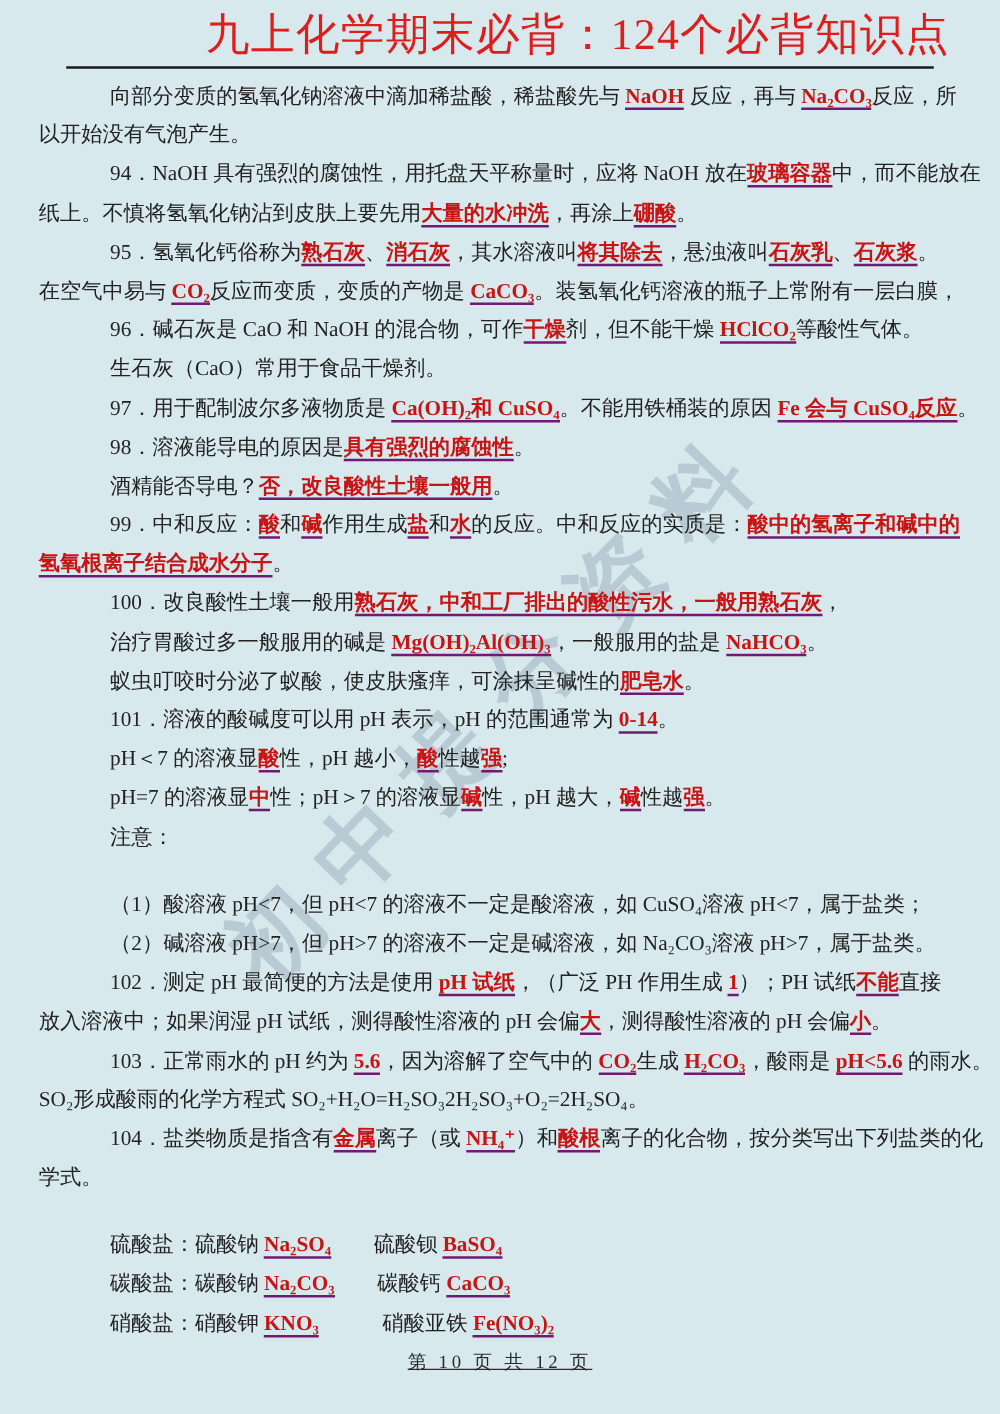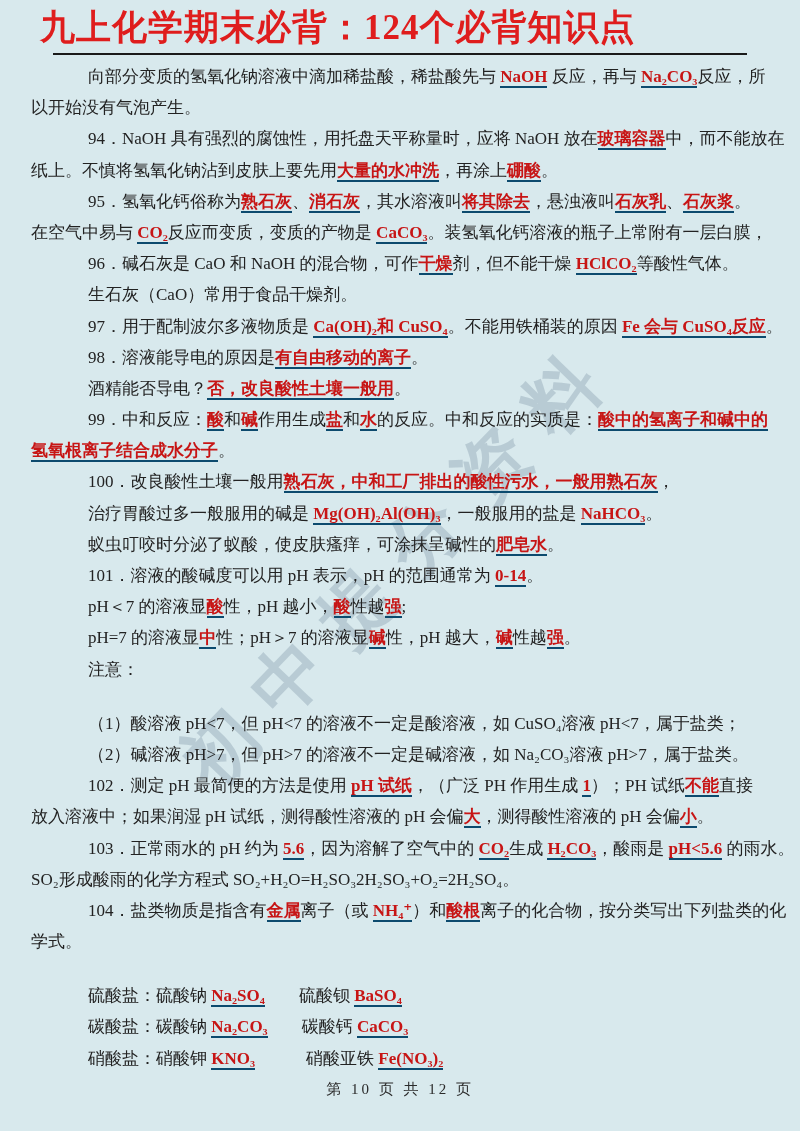--- a/index.html
+++ b/index.html
@@ -10,23 +10,23 @@
     width: 800px;
     height: 1131px;
     background: #d8e9ed;
     position: relative;
     overflow: hidden;
     font-family: "Liberation Serif", "DejaVu Serif", "DejaVu Sans", serif;
     color: #222222;
   }
   .page-title {
     margin: 6px 40px 0 40px;
-    text-align: left;
+    text-align: right;
     font-size: 35px;
-    font-weight: bold;
+    font-weight: normal;
     color: #df1d1d;
     letter-spacing: 1px;
     line-height: 44px;
     white-space: nowrap;
   }
   .title-rule {
     border: none;
     border-top: 2px solid #1a1a1a;
     margin: 3px 53px 0 53px;
   }
@@ -41,21 +41,21 @@
     height: 31.2px;
     line-height: 31.2px;
     font-size: 17px;
     white-space: nowrap;
   }
   .line.indent { padding-left: 57px; }
   .line.gap { margin-top: 23px; }
   .em {
     color: #c71515;
     font-weight: bold;
-    border-bottom: 2px solid #0c4a6e;
+    border-bottom: 2px solid #701a75;
     padding-bottom: 0px;
   }
   .run { color: inherit; }
   .watermark {
     position: absolute;
     left: 100px;
     top: 515px;
     width: 600px;
     z-index: 1;
     transform: rotate(-46deg);
@@ -71,41 +71,42 @@
   .page-footer {
     position: absolute;
     left: 0;
     right: 0;
     top: 1080px;
     z-index: 2;
     text-align: center;
     font-size: 15px;
     letter-spacing: 3px;
     color: #2b2b2b;
+    text-decoration: underline;
   }
 </style>
 </head>
 <body>
 
 <h1 class="page-title">九上化学期末必背：124个必背知识点</h1>
 <hr class="title-rule">
 
 <div class="watermark">初中提分资料</div>
 
 <div class="doc-body">
     <div class="line indent"><span class="run">向部分变质的氢氧化钠溶液中滴加稀盐酸，稀盐酸先与 </span><span class="em">NaOH</span><span class="run"> 反应，再与 </span><span class="em">Na₂CO₃</span><span class="run">反应，所</span></div>
     <div class="line"><span class="run">以开始没有气泡产生。</span></div>
     <div class="line indent"><span class="run">94．NaOH 具有强烈的腐蚀性，用托盘天平称量时，应将 NaOH 放在</span><span class="em">玻璃容器</span><span class="run">中，而不能放在</span></div>
     <div class="line"><span class="run">纸上。不慎将氢氧化钠沾到皮肤上要先用</span><span class="em">大量的水冲洗</span><span class="run">，再涂上</span><span class="em">硼酸</span><span class="run">。</span></div>
     <div class="line indent"><span class="run">95．氢氧化钙俗称为</span><span class="em">熟石灰</span><span class="run">、</span><span class="em">消石灰</span><span class="run">，其水溶液叫</span><span class="em">将其除去</span><span class="run">，悬浊液叫</span><span class="em">石灰乳</span><span class="run">、</span><span class="em">石灰浆</span><span class="run">。</span></div>
     <div class="line"><span class="run">在空气中易与 </span><span class="em">CO₂</span><span class="run">反应而变质，变质的产物是 </span><span class="em">CaCO₃</span><span class="run">。装氢氧化钙溶液的瓶子上常附有一层白膜，</span></div>
     <div class="line indent"><span class="run">96．碱石灰是 CaO 和 NaOH 的混合物，可作</span><span class="em">干燥</span><span class="run">剂，但不能干燥 </span><span class="em">HClCO₂</span><span class="run">等酸性气体。</span></div>
     <div class="line indent"><span class="run">生石灰（CaO）常用于食品干燥剂。</span></div>
     <div class="line indent"><span class="run">97．用于配制波尔多液物质是 </span><span class="em">Ca(OH)₂和 CuSO₄</span><span class="run">。不能用铁桶装的原因 </span><span class="em">Fe 会与 CuSO₄反应</span><span class="run">。</span></div>
-    <div class="line indent"><span class="run">98．溶液能导电的原因是</span><span class="em">有自由移动的离子</span><span class="run">。</span></div>
+    <div class="line indent"><span class="run">98．溶液能导电的原因是</span><span class="em">具有强烈的腐蚀性</span><span class="run">。</span></div>
     <div class="line indent"><span class="run">酒精能否导电？</span><span class="em">否，改良酸性土壤一般用</span><span class="run">。</span></div>
     <div class="line indent"><span class="run">99．中和反应：</span><span class="em">酸</span><span class="run">和</span><span class="em">碱</span><span class="run">作用生成</span><span class="em">盐</span><span class="run">和</span><span class="em">水</span><span class="run">的反应。中和反应的实质是：</span><span class="em">酸中的氢离子和碱中的</span></div>
     <div class="line"><span class="em">氢氧根离子结合成水分子</span><span class="run">。</span></div>
     <div class="line indent"><span class="run">100．改良酸性土壤一般用</span><span class="em">熟石灰，中和工厂排出的酸性污水，一般用熟石灰</span><span class="run">，</span></div>
     <div class="line indent"><span class="run">治疗胃酸过多一般服用的碱是 </span><span class="em">Mg(OH)₂Al(OH)₃</span><span class="run">，一般服用的盐是 </span><span class="em">NaHCO₃</span><span class="run">。</span></div>
     <div class="line indent"><span class="run">蚁虫叮咬时分泌了蚁酸，使皮肤瘙痒，可涂抹呈碱性的</span><span class="em">肥皂水</span><span class="run">。</span></div>
     <div class="line indent"><span class="run">101．溶液的酸碱度可以用 pH 表示，pH 的范围通常为 </span><span class="em">0-14</span><span class="run">。</span></div>
     <div class="line indent"><span class="run">pH＜7 的溶液显</span><span class="em">酸</span><span class="run">性，pH 越小，</span><span class="em">酸</span><span class="run">性越</span><span class="em">强</span><span class="run">;</span></div>
     <div class="line indent"><span class="run">pH=7 的溶液显</span><span class="em">中</span><span class="run">性；pH＞7 的溶液显</span><span class="em">碱</span><span class="run">性，pH 越大，</span><span class="em">碱</span><span class="run">性越</span><span class="em">强</span><span class="run">。</span></div>
     <div class="line indent"><span class="run">注意：</span></div>

